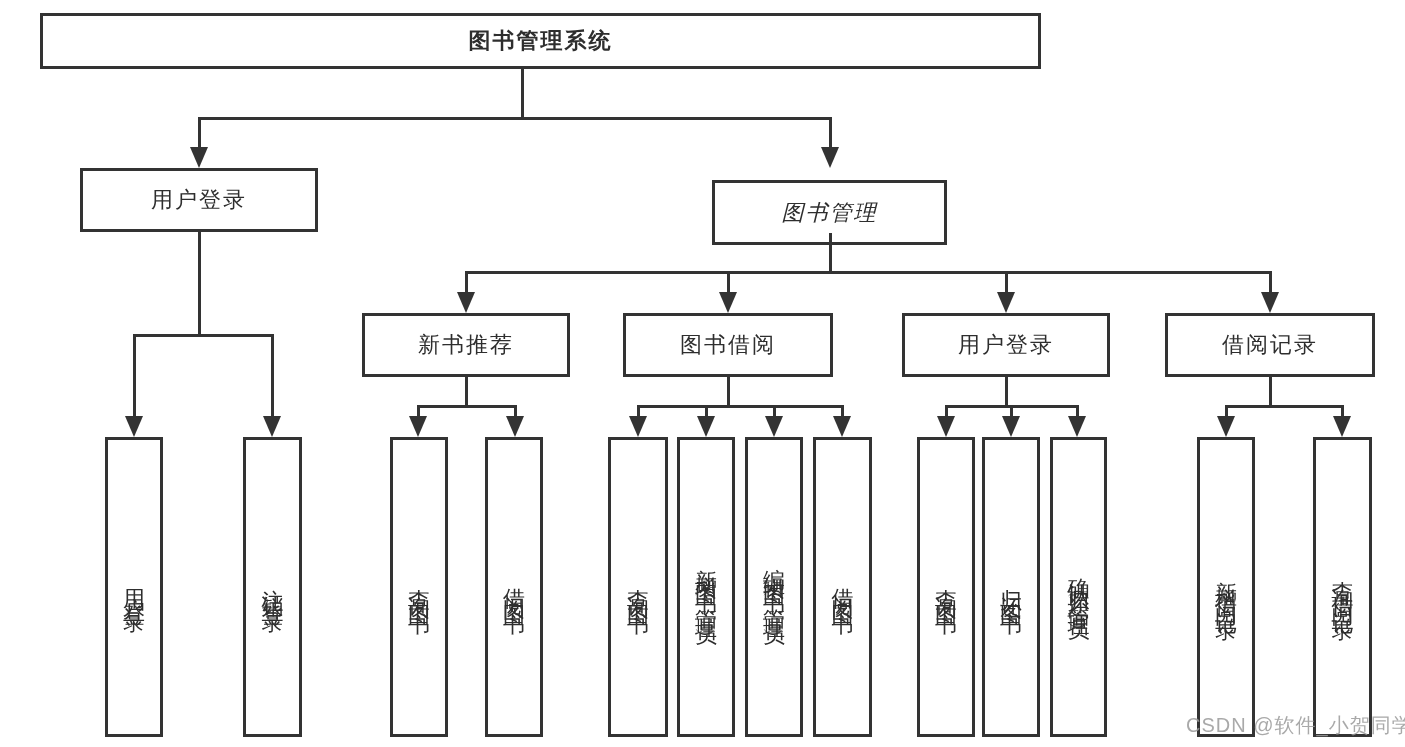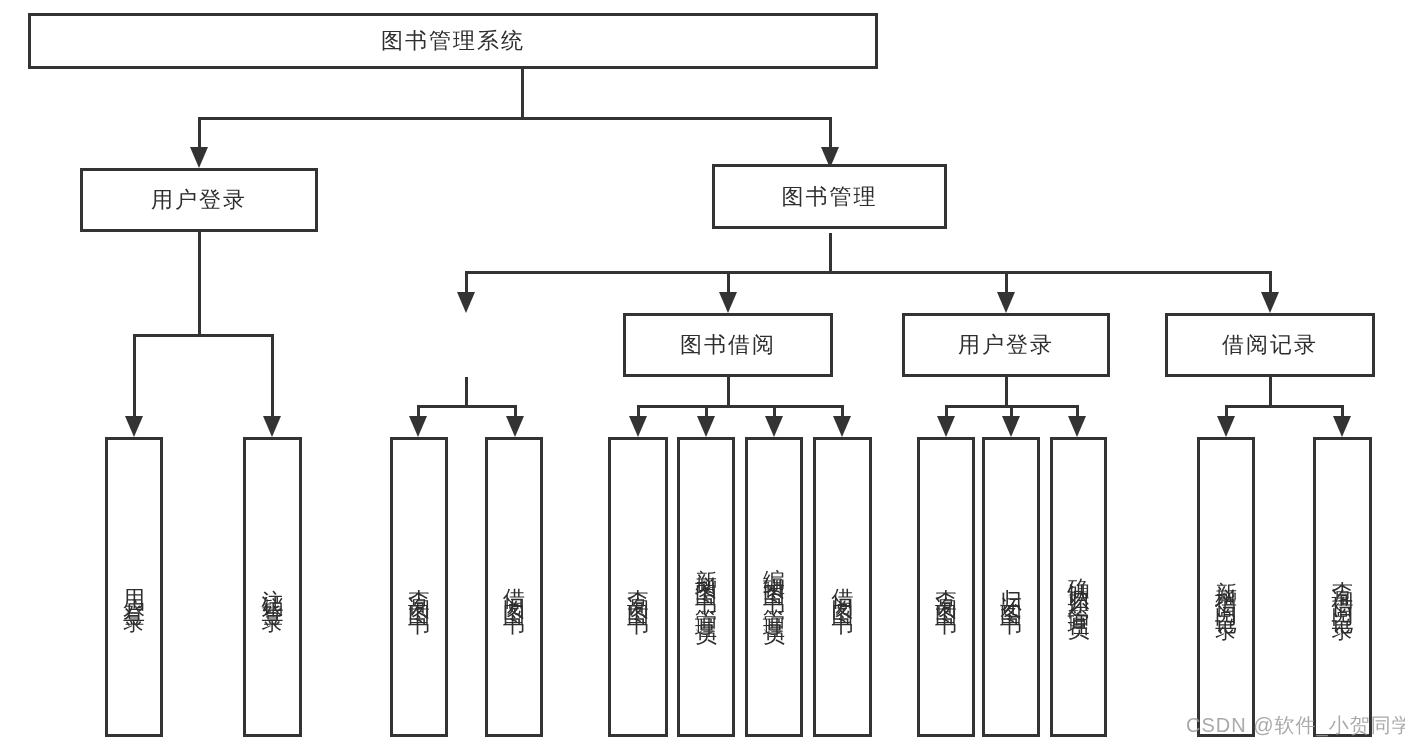--- a/index.html
+++ b/index.html
@@ -48,35 +48,35 @@
     font-size:20px;letter-spacing:1px;
     color:#9b9b9b;opacity:0.85;
     z-index:10;white-space:nowrap;
   }
 </style>
 </head>
 <body>
 
 <div class="stage">
 
-  <div class="box" style="left:28px;top:13px;width:850px;height:56px;">
+  <div class="box" style="left:40px;top:13px;width:1001px;height:56px;font-weight:bold;">
     <span>图书管理系统</span>
   </div>
 
   <div class="vline" style="left:521px;top:69px;height:49px;"></div>
   <div class="hline" style="left:198px;top:117px;width:634px;"></div>
   <div class="vline" style="left:198px;top:117px;height:33px;"></div>
   <div class="arrow" style="left:190px;top:147px;"></div>
   <div class="vline" style="left:829px;top:117px;height:33px;"></div>
   <div class="arrow" style="left:821px;top:147px;"></div>
 
   <div class="box" style="left:80px;top:168px;width:238px;height:64px;">
     <span>用户登录</span>
   </div>
-  <div class="box" style="left:712px;top:164px;width:235px;height:65px;">
+  <div class="box" style="left:712px;top:180px;width:235px;height:65px;font-style:italic;">
     <span>图书管理</span>
   </div>
 
   <div class="vline" style="left:198px;top:232px;height:105px;"></div>
   <div class="hline" style="left:133px;top:334px;width:141px;"></div>
   <div class="vline" style="left:133px;top:334px;height:84px;"></div>
   <div class="arrow" style="left:125px;top:416px;"></div>
   <div class="vline" style="left:271px;top:334px;height:84px;"></div>
   <div class="arrow" style="left:263px;top:416px;"></div>
 
@@ -84,20 +84,23 @@
   <div class="hline" style="left:465px;top:271px;width:807px;"></div>
   <div class="vline" style="left:465px;top:271px;height:22px;"></div>
   <div class="arrow" style="left:457px;top:292px;"></div>
   <div class="vline" style="left:727px;top:271px;height:22px;"></div>
   <div class="arrow" style="left:719px;top:292px;"></div>
   <div class="vline" style="left:1005px;top:271px;height:22px;"></div>
   <div class="arrow" style="left:997px;top:292px;"></div>
   <div class="vline" style="left:1269px;top:271px;height:22px;"></div>
   <div class="arrow" style="left:1261px;top:292px;"></div>
 
+  <div class="box" style="left:362px;top:313px;width:208px;height:64px;">
+    <span>新书推荐</span>
+  </div>
   <div class="box" style="left:623px;top:313px;width:210px;height:64px;">
     <span>图书借阅</span>
   </div>
   <div class="box" style="left:902px;top:313px;width:208px;height:64px;">
     <span>用户登录</span>
   </div>
   <div class="box" style="left:1165px;top:313px;width:210px;height:64px;">
     <span>借阅记录</span>
   </div>
 

